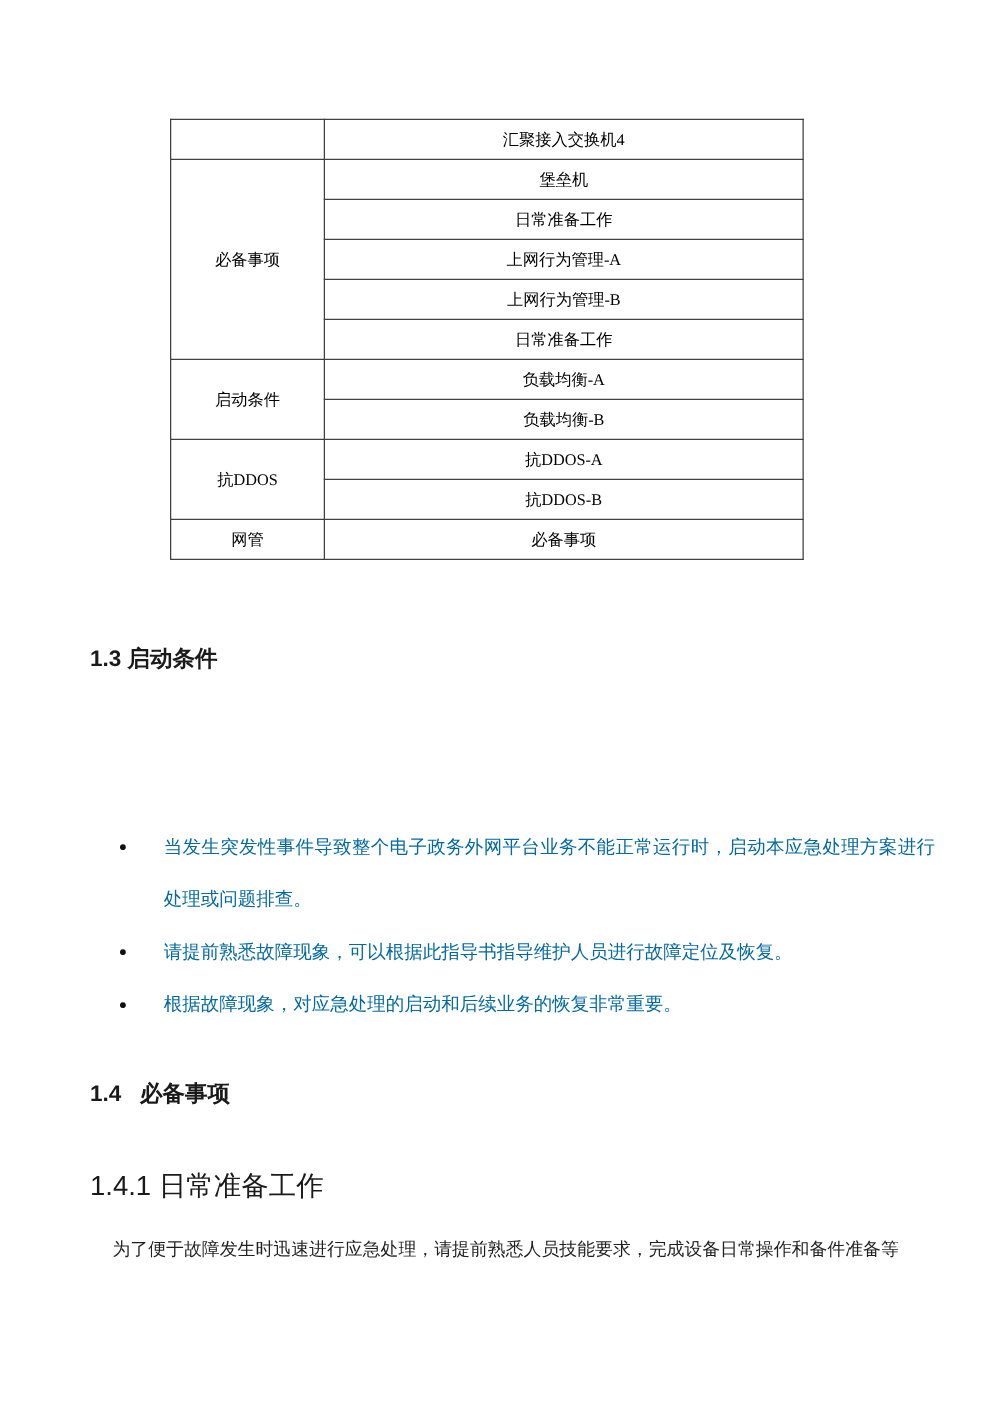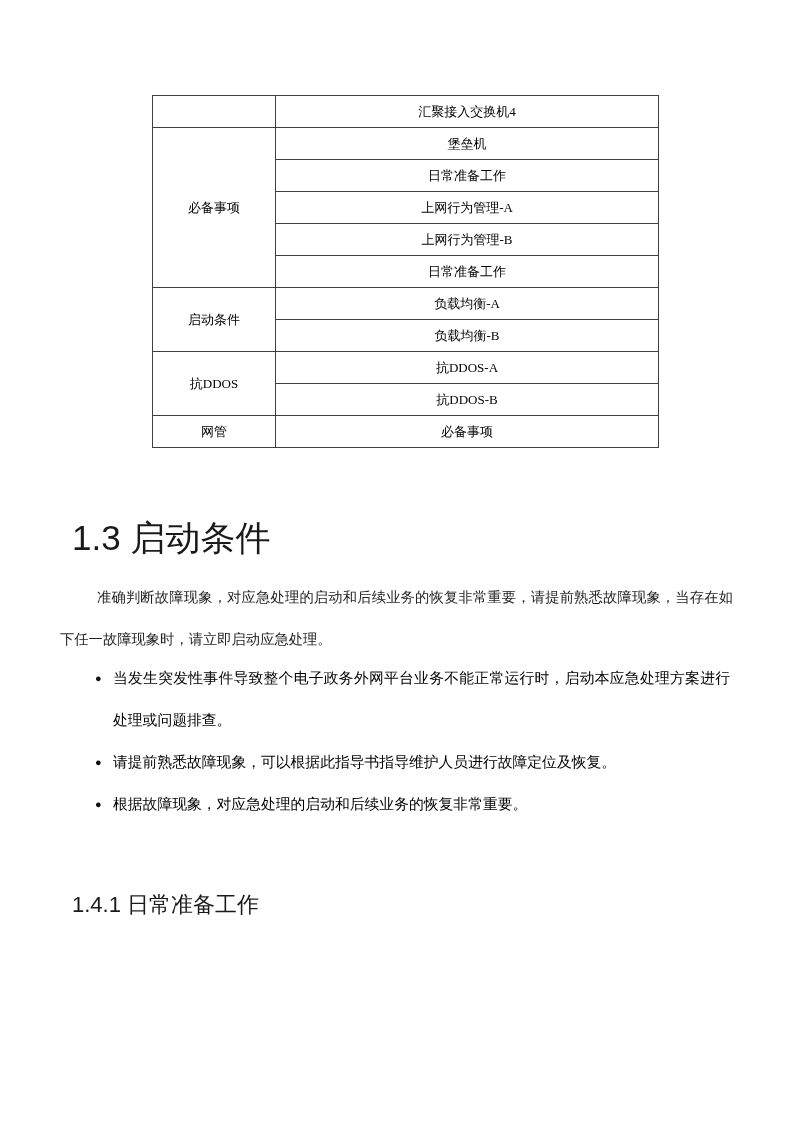--- a/index.html
+++ b/index.html
@@ -13,21 +13,21 @@
     height: 1122px;
     background: #ffffff;
     overflow: hidden;
     font-family: "Liberation Sans", "DejaVu Sans", sans-serif;
     color: #1f1f1f;
   }
 
   
   .device-table {
     position: absolute;
-    left: 152px;
+    left: 136px;
     top: 95px;
     width: 506px;
     border-collapse: collapse;
     table-layout: fixed;
     font-family: "Liberation Serif", "DejaVu Serif", serif;
     font-size: 13px;
     color: #000000;
   }
   .device-table col.c1 { width: 123px; }
   .device-table col.c2 { width: 383px; }
@@ -38,32 +38,32 @@
     text-align: center;
     vertical-align: middle;
     overflow: hidden;
   }
 
   
   .h2 {
     position: absolute;
     left: 72px;
     margin: 0;
-    font-size: 35px;
-    font-weight: 400;
+    font-size: 18px;
+    font-weight: 700;
     color: #1a1a1a;
     white-space: pre;
     line-height: 1.2;
   }
   .h2-13 { top: 517px; }
   .h2-14 { top: 865px; }
   .h3 {
     position: absolute;
     left: 72px;
-    top: 892px;
+    top: 936px;
     margin: 0;
     font-size: 22px;
     font-weight: 500;
     color: #1a1a1a;
     white-space: pre;
     line-height: 1.2;
   }
 
   
   .para {
@@ -94,25 +94,25 @@
     flex: 0 0 auto;
     margin-left: 35px;
     width: 11px;
     font-size: 11px;
     line-height: 42px;
     color: #111111;
   }
   .btext {
     flex: 0 0 auto;
     width: 617px;
-    margin-left: 7px;
+    margin-left: 25px;
     font-size: 14.8px;
     line-height: 42px;
     text-align: justify;
-    color: #000000;
+    color: #0369a1;
   }
 </style>
 </head>
 <body>
 
 <div class="page">
 
   <table class="device-table">
     <colgroup>
         <col class="c1">
@@ -155,34 +155,35 @@
       </tr>
       <tr>
         <td>网管</td>
         <td>必备事项</td>
       </tr>
     </tbody>
   </table>
 
   <h2 class="h2 h2-13">1.3 启动条件</h2>
 
-  <p class="para p-intro">准确判断故障现象，对应急处理的启动和后续业务的恢复非常重要，请提前熟悉故障现象，当存在如下任一故障现象时，请立即启动应急处理。</p>
 
   <div class="bullets">
     <div class="bullet">
       <span class="dot">●</span>
       <span class="btext">当发生突发性事件导致整个电子政务外网平台业务不能正常运行时，启动本应急处理方案进行处理或问题排查。</span>
     </div>
     <div class="bullet">
       <span class="dot">●</span>
       <span class="btext">请提前熟悉故障现象，可以根据此指导书指导维护人员进行故障定位及恢复。</span>
     </div>
     <div class="bullet">
       <span class="dot">●</span>
       <span class="btext">根据故障现象，对应急处理的启动和后续业务的恢复非常重要。</span>
     </div>
   </div>
 
+  <h2 class="h2 h2-14">1.4   必备事项</h2>
 
   <h3 class="h3">1.4.1 日常准备工作</h3>
 
+  <p class="para p-closing">为了便于故障发生时迅速进行应急处理，请提前熟悉人员技能要求，完成设备日常操作和备件准备等</p>
 
 </div>
 
 </body></html>

